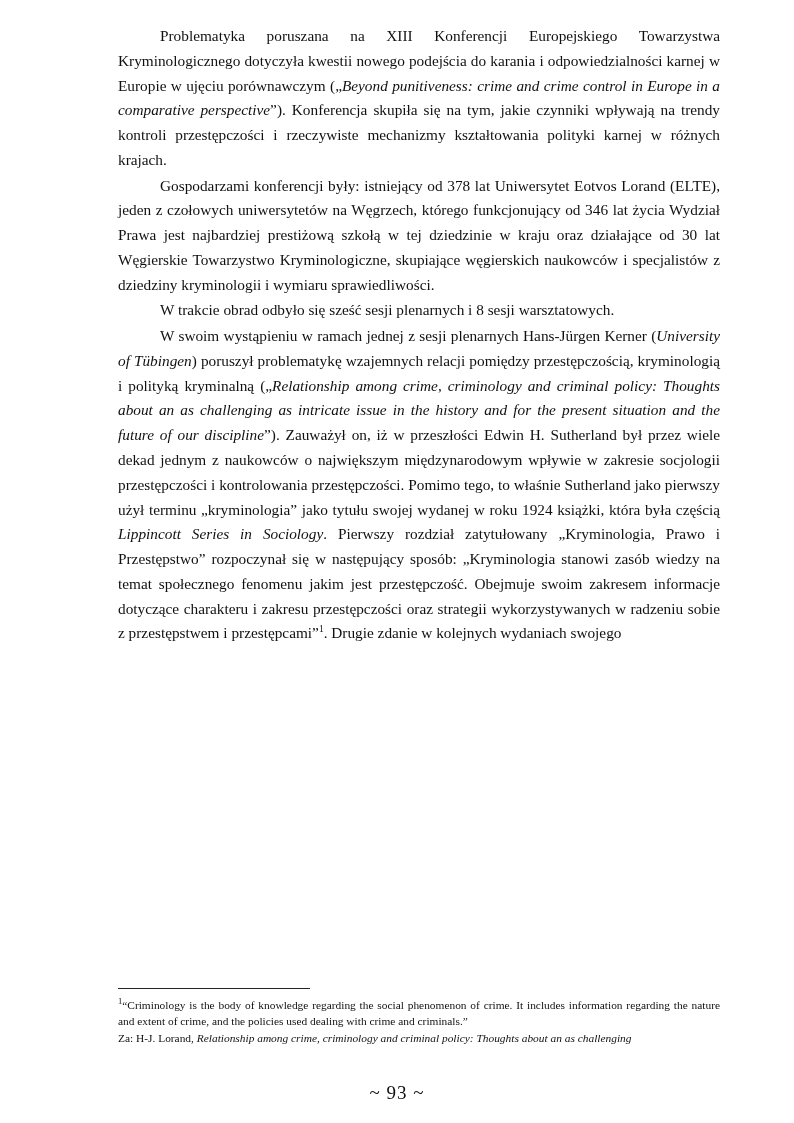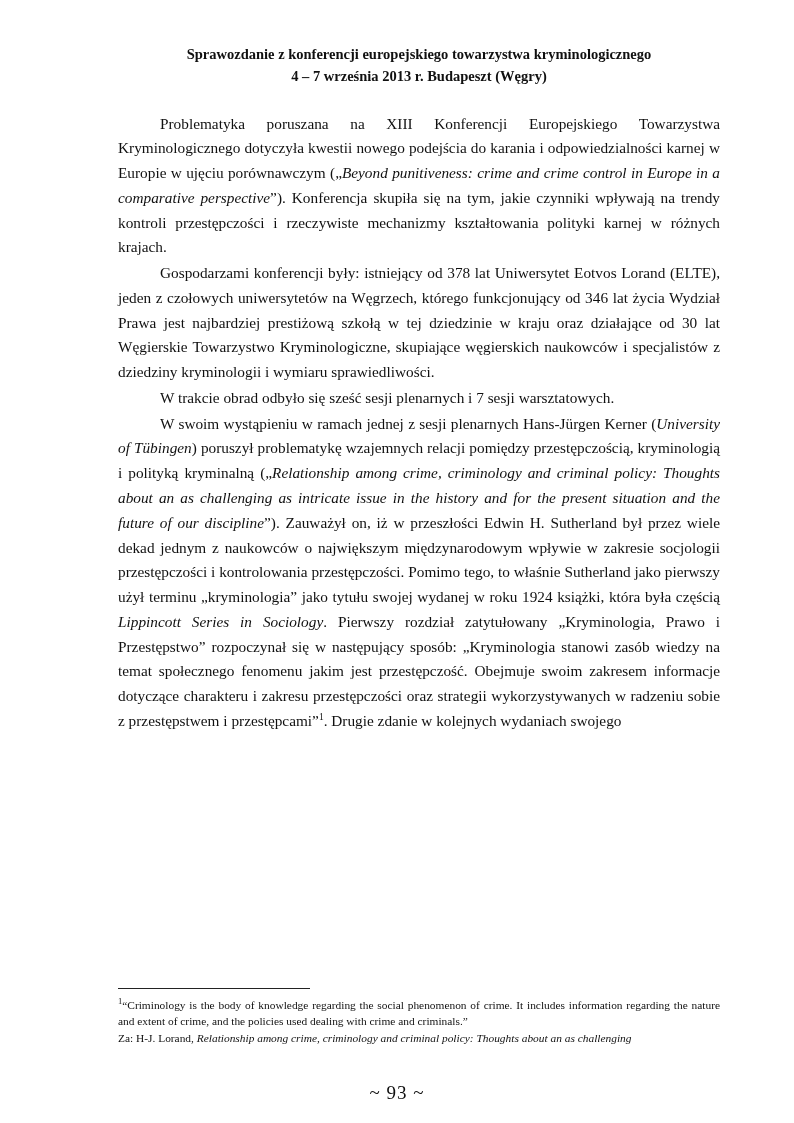--- a/index.html
+++ b/index.html
@@ -99,32 +99,28 @@
 </style>
 </head>
 <body>
 
 <div class="page">
 
   <div class="content">
 
 
 
-    <div class="doc-title">
-      <div>Sprawozdanie z konferencji europejskiego towarzystwa kryminologicznego</div>
-      <div>4 – 7 września 2013 r. Budapeszt (Węgry)</div>
-    </div>
 
     <div class="body-text">
 
       <p class="para"><span>Problematyka poruszana na XIII Konferencji Europejskiego Towarzystwa Kryminologicznego dotyczyła kwestii nowego podejścia do karania i odpowiedzialności karnej w Europie w ujęciu porównawczym („</span><em>Beyond punitiveness: crime and crime control in Europe in a comparative perspective</em><span>”). Konferencja skupiła się na tym, jakie czynniki wpływają na trendy kontroli przestępczości i rzeczywiste mechanizmy kształtowania polityki karnej w różnych krajach.</span></p>
 
       <p class="para">Gospodarzami konferencji były: istniejący od 378 lat Uniwersytet Eotvos Lorand (ELTE), jeden z czołowych uniwersytetów na Węgrzech, którego funkcjonujący od 346 lat życia Wydział Prawa jest najbardziej prestiżową szkołą w tej dziedzinie w kraju oraz działające od 30 lat Węgierskie Towarzystwo Kryminologiczne, skupiające węgierskich naukowców i specjalistów z dziedziny kryminologii i wymiaru sprawiedliwości.</p>
 
-      <p class="para">W trakcie obrad odbyło się sześć sesji plenarnych i 7 sesji warsztatowych.</p>
+      <p class="para">W trakcie obrad odbyło się sześć sesji plenarnych i 8 sesji warsztatowych.</p>
 
       <p class="para"><span>W swoim wystąpieniu w ramach jednej z sesji plenarnych Hans-Jürgen Kerner (</span><em>University of Tübingen</em><span>) poruszył problematykę wzajemnych relacji pomiędzy przestępczością, kryminologią i polityką kryminalną („</span><em>Relationship among crime, criminology and criminal policy: Thoughts about an as challenging as intricate issue in the history and for the present situation and the future of our discipline</em><span>”). Zauważył on, iż w przeszłości Edwin H. Sutherland był przez wiele dekad jednym z naukowców o największym międzynarodowym wpływie w zakresie socjologii przestępczości i kontrolowania przestępczości. Pomimo tego, to właśnie Sutherland jako pierwszy użył terminu „kryminologia” jako tytułu swojej wydanej w roku 1924 książki, która była częścią </span><em>Lippincott Series in Sociology</em><span>. Pierwszy rozdział zatytułowany „Kryminologia, Prawo i Przestępstwo” rozpoczynał się w następujący sposób: „Kryminologia stanowi zasób wiedzy na temat społecznego fenomenu jakim jest przestępczość. Obejmuje swoim zakresem informacje dotyczące charakteru i zakresu przestępczości oraz strategii wykorzystywanych w radzeniu sobie z przestępstwem i przestępcami”</span><sup class="fnref">1</sup><span>. Drugie zdanie w kolejnych wydaniach swojego</span></p>
 
     </div>
   </div>
 
   <div class="footnote-area">
     <div class="fn-rule"></div>
     <div class="footnote">
       <sup>1</sup><span>“Criminology is the body of knowledge regarding the social phenomenon of crime. It includes information regarding the nature and extent of crime, and the policies used dealing with crime and criminals.”</span><br>

